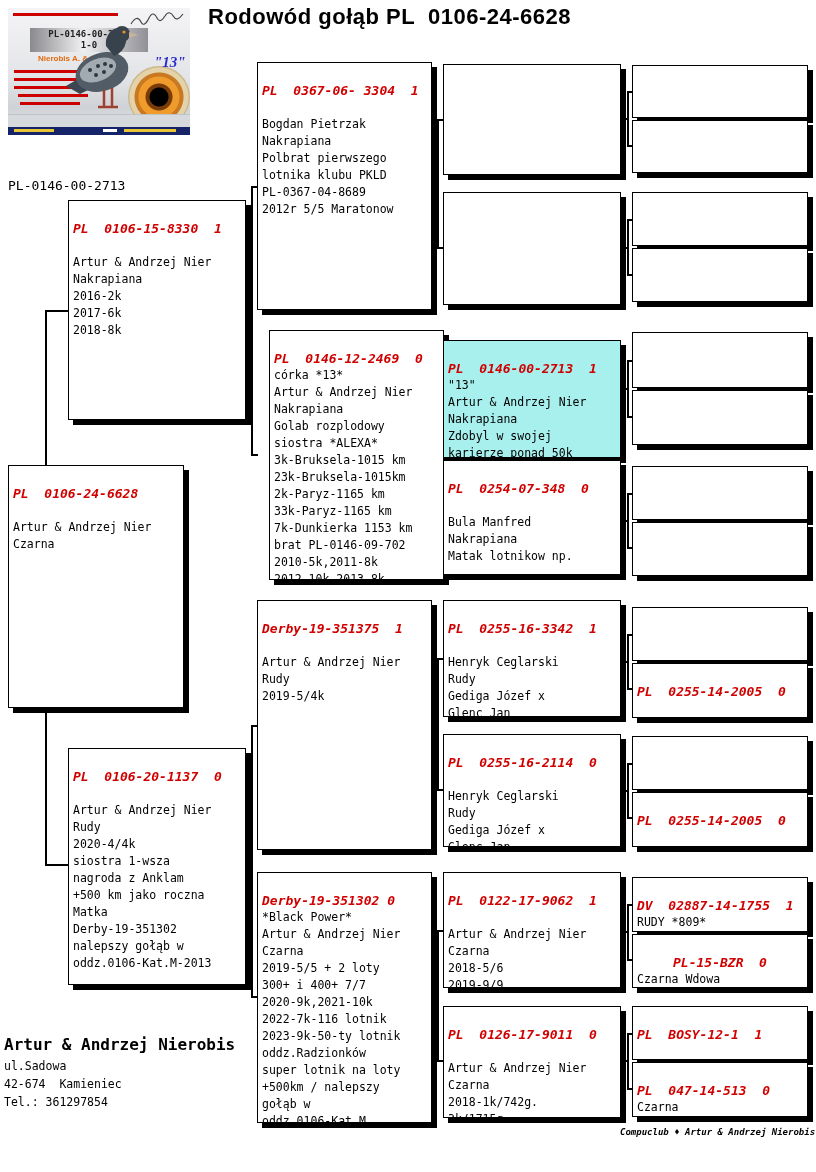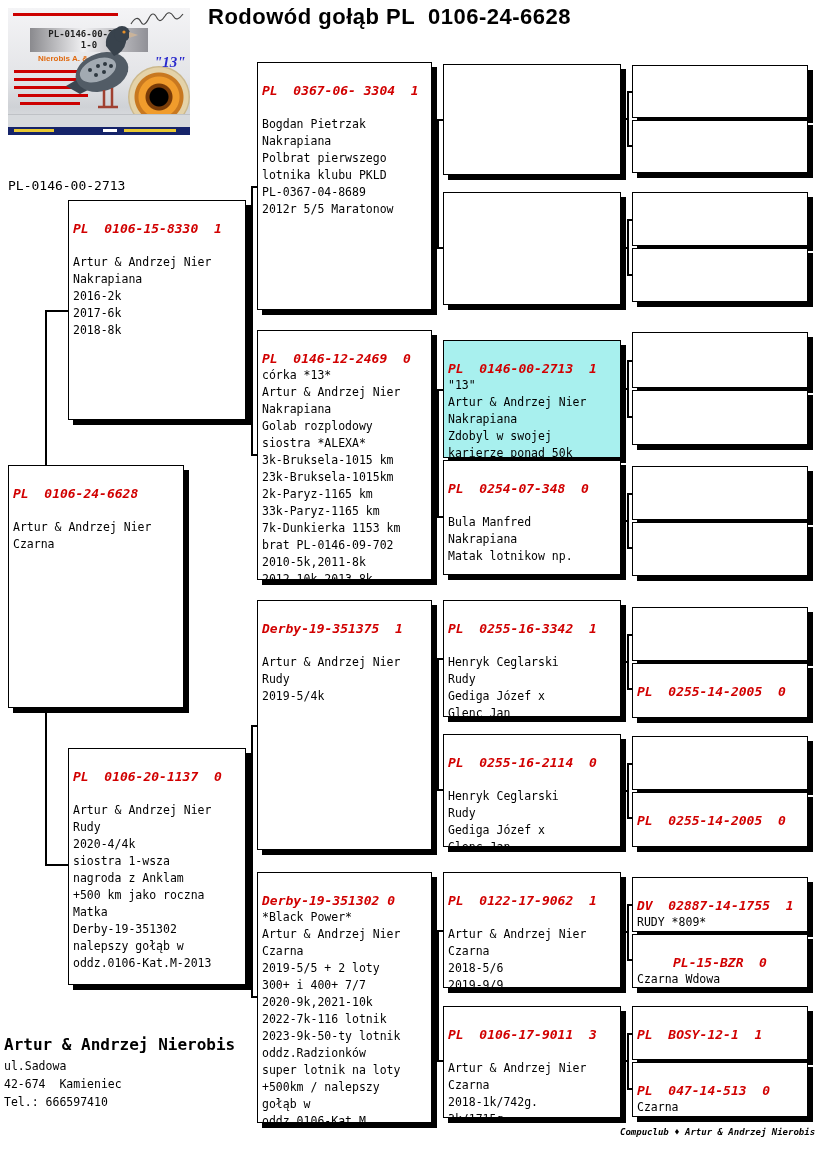--- a/index.html
+++ b/index.html
@@ -197,21 +197,21 @@
   <div class="box" style="left:257px;top:62px;width:175px;height:248px">
     <div class="bh">PL  0367-06- 3304  1</div>
     <div class="bb">
 Bogdan Pietrzak
 Nakrapiana
 Polbrat pierwszego
 lotnika klubu PKLD
 PL-0367-04-8689
 2012r 5/5 Maratonow</div>
   </div>
-  <div class="box" style="left:257px;top:330px;width:175px;height:250px">
+  <div class="box" style="left:269px;top:330px;width:175px;height:250px">
     <div class="bh">PL  0146-12-2469  0</div>
     <div class="bb">córka *13*
 Artur &amp; Andrzej Nier
 Nakrapiana
 Golab rozplodowy
 siostra *ALEXA*
 3k-Bruksela-1015 km
 23k-Bruksela-1015km
 2k-Paryz-1165 km
 33k-Paryz-1165 km
@@ -279,21 +279,21 @@
   </div>
   <div class="box" style="left:443px;top:872px;width:178px;height:116px">
     <div class="bh">PL  0122-17-9062  1</div>
     <div class="bb">
 Artur &amp; Andrzej Nier
 Czarna
 2018-5/6
 2019-9/9</div>
   </div>
   <div class="box" style="left:443px;top:1006px;width:178px;height:112px">
-    <div class="bh">PL  0106-17-9011  3</div>
+    <div class="bh">PL  0126-17-9011  0</div>
     <div class="bb">
 Artur &amp; Andrzej Nier
 Czarna
 2018-1k/742g.
 3k/1715g.</div>
   </div>
 
   <div class="box small" style="left:632px;top:65px;width:176px;height:53px"></div>
   <div class="box small" style="left:632px;top:120px;width:176px;height:53px"></div>
   <div class="box small" style="left:632px;top:192px;width:176px;height:54px"></div>
@@ -332,18 +332,18 @@
   <div class="box small" style="left:632px;top:1062px;width:176px;height:55px">
     <div class="bh">PL  047-14-513  0</div>
     <div class="bb">Czarna
 Cieśla Marian</div>
   </div>
 
   <div class="owner">
     <div class="nm">Artur &amp; Andrzej Nierobis</div>
     <div class="ln2">ul.Sadowa</div>
     <div class="ln2">42-674  Kamieniec</div>
-    <div class="ln2">Tel.: 666597410</div>
+    <div class="ln2">Tel.: 361297854</div>
   </div>
 
   <div class="footer">Compuclub ♦ Artur &amp; Andrzej Nierobis</div>
 
 </div>
 
 </body></html>

